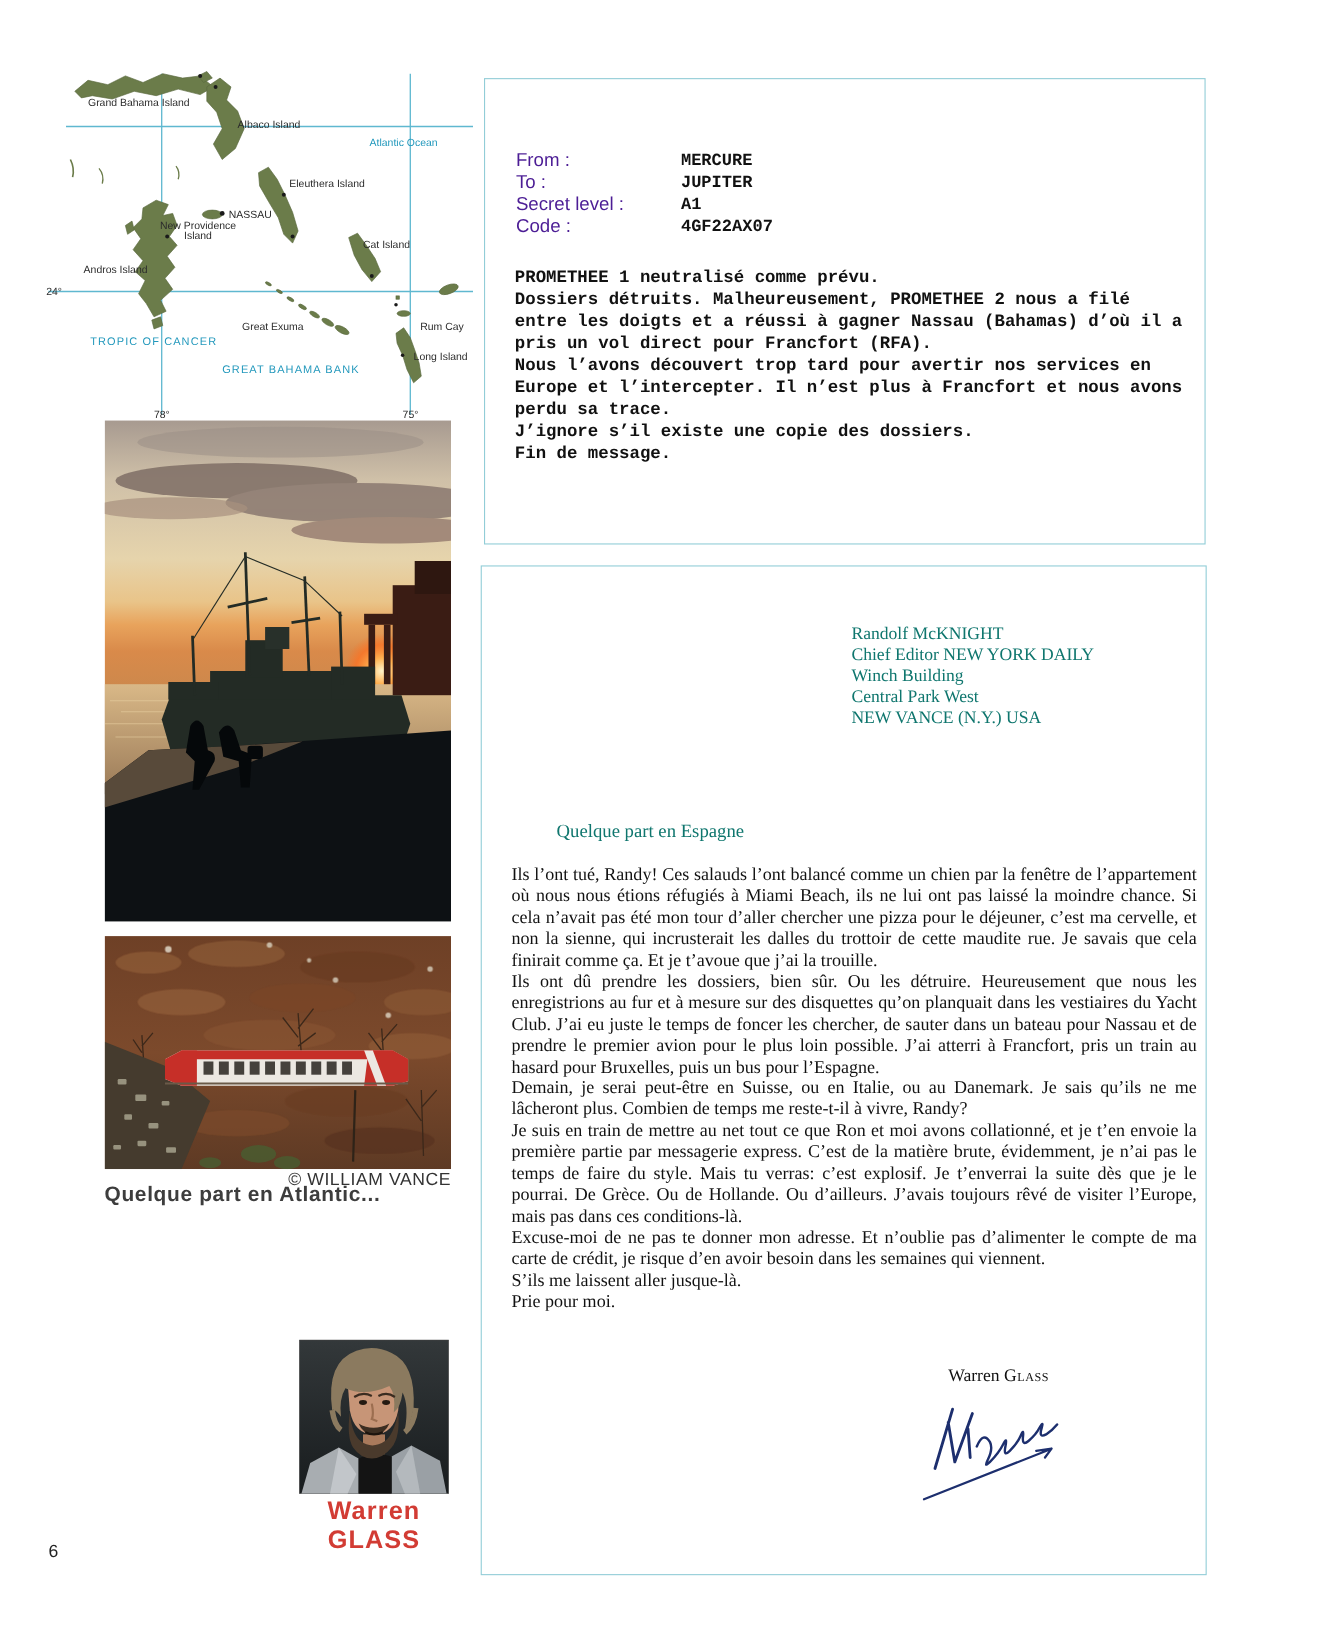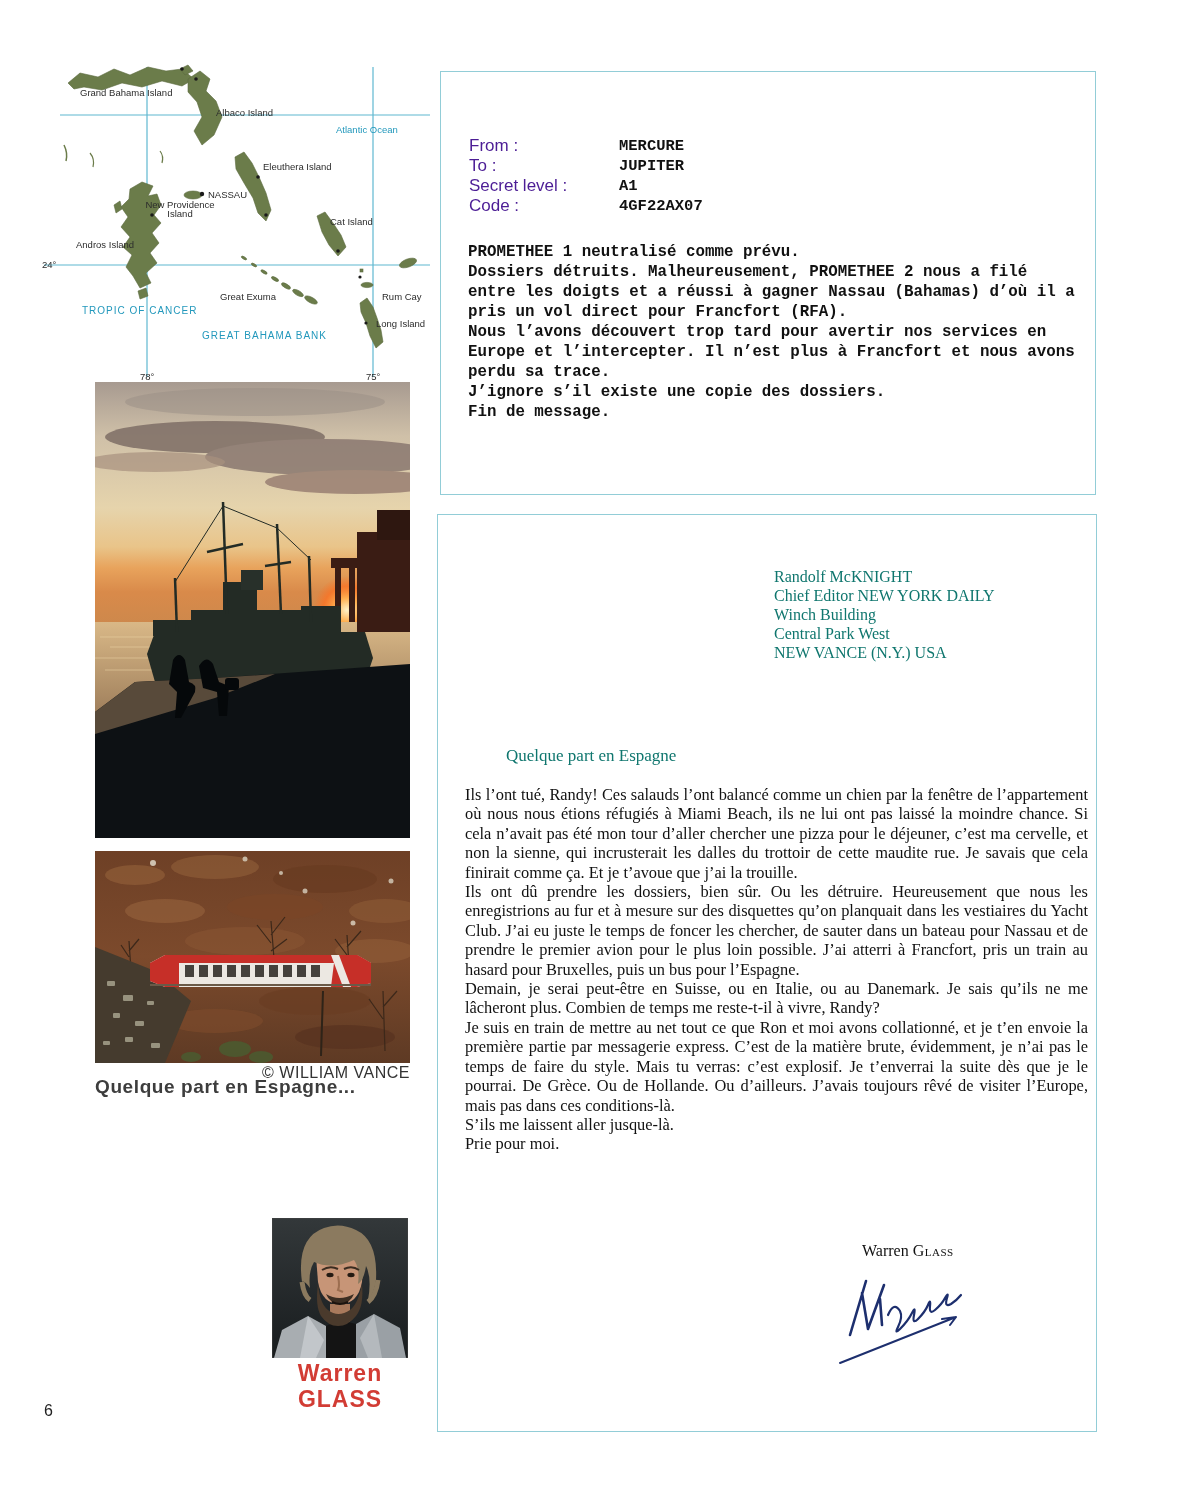--- a/index.html
+++ b/index.html
@@ -339,38 +339,39 @@
         <rect x="202" y="114" width="9" height="12"></rect>
           <rect x="216" y="114" width="9" height="12"></rect>
       </g>
       <line x1="55" y1="134" x2="276" y2="134" stroke="#6a5a48" stroke-width="2"></line>
       <line x1="228" y1="140" x2="226" y2="205" stroke="#2e2318" stroke-width="2"></line>
     </g>
   </svg>
 </div>
 
 <div class="photo-credit">© WILLIAM VANCE</div>
-<div class="photo-caption">Quelque part en Espagne...</div>
+<div class="photo-caption">Quelque part en Atlantic...</div>
 
 <div id="letter-box" class="abs panel">
   <div class="letter-recipient">
     <div>Randolf McKNIGHT</div>
     <div>Chief Editor NEW YORK DAILY</div>
     <div>Winch Building</div>
     <div>Central Park West</div>
     <div>NEW VANCE (N.Y.) USA</div>
   </div>
 
   <div class="letter-dateline">Quelque part en Espagne</div>
 
   <div class="letter-body">
     <p>Ils l’ont tué, Randy! Ces salauds l’ont balancé comme un chien par la fenêtre de l’appartement où nous nous étions réfugiés à Miami Beach, ils ne lui ont pas laissé la moindre chance. Si cela n’avait pas été mon tour d’aller chercher une pizza pour le déjeuner, c’est ma cervelle, et non la sienne, qui incrusterait les dalles du trottoir de cette maudite rue. Je savais que cela finirait comme ça. Et je t’avoue que j’ai la trouille.</p>
     <p>Ils ont dû prendre les dossiers, bien sûr. Ou les détruire. Heureusement que nous les enregistrions au fur et à mesure sur des disquettes qu’on planquait dans les vestiaires du Yacht Club.  J’ai eu juste le temps de foncer les chercher, de sauter dans un bateau pour Nassau et de prendre le premier avion pour le plus loin possible. J’ai atterri à Francfort, pris un train au hasard pour Bruxelles, puis un bus pour l’Espagne.</p>
     <p>Demain, je serai peut-être en Suisse, ou en Italie, ou au Danemark. Je sais qu’ils ne me lâcheront plus. Combien de temps me reste-t-il à vivre, Randy?</p>
     <p>Je suis en train de mettre au net tout ce que Ron et moi avons collationné, et je t’en envoie la première partie par messagerie express. C’est de la matière brute, évidemment, je n’ai pas le temps de faire du style. Mais tu verras: c’est explosif. Je t’enverrai la suite dès que je le pourrai. De Grèce. Ou de Hollande. Ou d’ailleurs. J’avais toujours rêvé de visiter l’Europe, mais pas dans ces conditions-là.</p>
+    <p>Excuse-moi de ne pas te donner mon adresse. Et n’oublie pas d’alimenter le compte de ma carte de crédit, je risque d’en avoir besoin dans les semaines qui viennent.</p>
     <p>S’ils me laissent aller jusque-là.</p>
     <p>Prie pour moi.</p>
   </div>
 
   <div class="letter-signoff">
     <span>Warren </span><span class="smallcaps">Glass</span>
   </div>
 
   <svg id="signature-svg" viewBox="0 0 200 105">
     <g stroke="#1d2f6e" fill="none" stroke-linecap="round">

